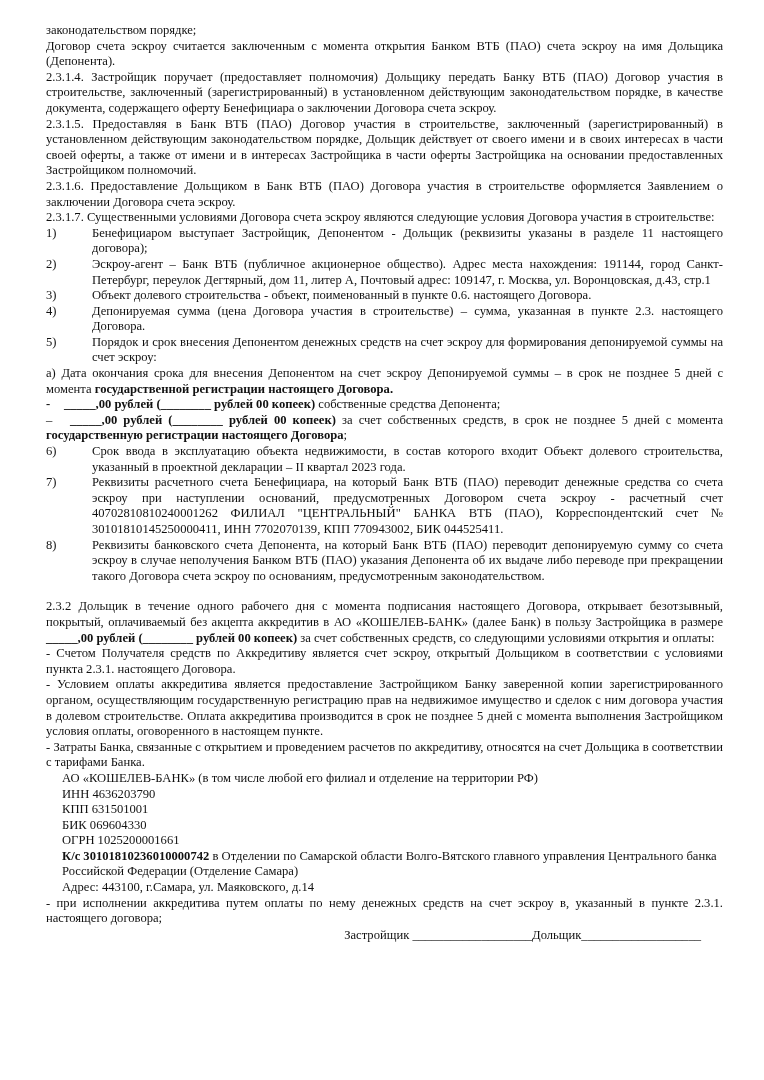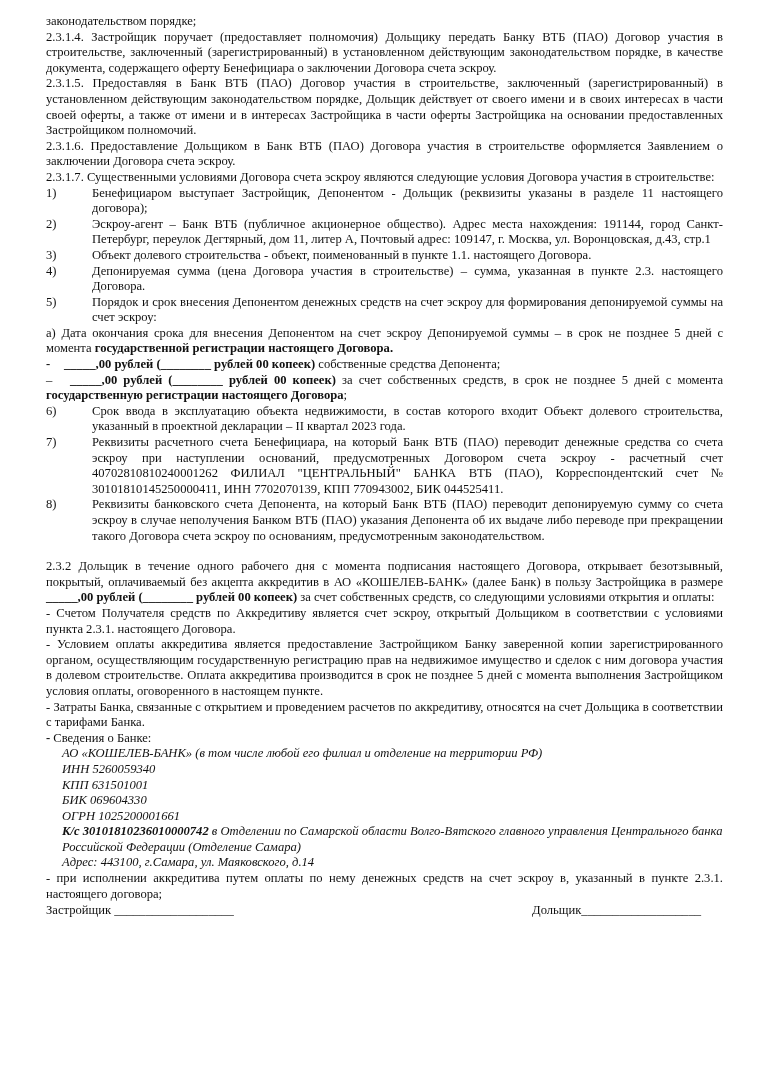--- a/index.html
+++ b/index.html
@@ -1,53 +1,54 @@
 <!DOCTYPE html>
 <html><head>
 <meta charset="utf-8">
 <style>
   html, body { margin: 0; padding: 0; background: #ffffff; }
   body {
     width: 764px; height: 1080px; overflow: hidden; position: relative;
     font-family: "Liberation Serif", "DejaVu Serif", serif;
     color: #111; font-size: 12.6px; line-height: 15.6px;
   }
-  .page { position: absolute; left: 46px; top: 14px; width: 677px; }
+  .page { position: absolute; left: 46px; top: 23px; width: 677px; }
   p { margin: 0; text-align: justify; }
   .li { display: flex; }
   .li .num { flex: 0 0 46px; }
   .li .txt { flex: 1; text-align: justify; }
   .dash { display: inline-block; width: 18px; }
-  .bank { padding-left: 16px; font-style: italic; }
+  .bank { padding-left: 16px; }
   .gap { height: 15px; }
-  .sig { display: flex; justify-content: space-between; margin-top: 1px; padding-right: 22px; }
+  .sig { display: flex; justify-content: flex-end; margin-top: 1px; padding-right: 22px; }
   b { font-weight: bold; }
 </style>
 </head>
 <body>
 
 <div class="page">
   <p>законодательством порядке;</p>
+  <p>Договор счета эскроу считается заключенным с момента открытия Банком ВТБ (ПАО) счета эскроу на имя Дольщика (Депонента).</p>
   <p>2.3.1.4. Застройщик поручает (предоставляет полномочия) Дольщику передать Банку ВТБ (ПАО) Договор участия в строительстве, заключенный (зарегистрированный) в установленном действующим законодательством порядке, в качестве документа, содержащего оферту Бенефициара о заключении Договора счета эскроу.</p>
   <p>2.3.1.5. Предоставляя в Банк ВТБ (ПАО) Договор участия в строительстве, заключенный (зарегистрированный) в установленном действующим законодательством порядке, Дольщик действует от своего имени и в своих интересах в части своей оферты, а также от имени и в интересах Застройщика в части оферты Застройщика на основании предоставленных Застройщиком полномочий.</p>
   <p>2.3.1.6. Предоставление Дольщиком в Банк ВТБ (ПАО) Договора участия в строительстве оформляется Заявлением о заключении Договора счета эскроу.</p>
   <p>2.3.1.7. Существенными условиями Договора счета эскроу являются следующие условия Договора участия в строительстве:</p>
 
   <div>
     <div class="li">
         <span class="num">1)</span>
         <span class="txt">Бенефициаром выступает Застройщик, Депонентом - Дольщик (реквизиты указаны в разделе 11 настоящего договора);</span>
       </div>
     <div class="li">
         <span class="num">2)</span>
         <span class="txt">Эскроу-агент – Банк ВТБ (публичное акционерное общество). Адрес места нахождения: 191144, город Санкт-Петербург, переулок Дегтярный, дом 11, литер А, Почтовый адрес: 109147, г. Москва, ул. Воронцовская, д.43, стр.1</span>
       </div>
     <div class="li">
         <span class="num">3)</span>
-        <span class="txt">Объект долевого строительства  - объект, поименованный в пункте 1.1. настоящего Договора.</span>
+        <span class="txt">Объект долевого строительства  - объект, поименованный в пункте 0.6. настоящего Договора.</span>
       </div>
     <div class="li">
         <span class="num">4)</span>
         <span class="txt">Депонируемая сумма (цена Договора участия в строительстве) – сумма, указанная  в пункте 2.3. настоящего Договора.</span>
       </div>
     <div class="li">
         <span class="num">5)</span>
         <span class="txt">Порядок и срок внесения Депонентом денежных средств на счет эскроу для формирования депонируемой суммы на счет эскроу:</span>
       </div>
   </div>
@@ -70,25 +71,24 @@
         <span class="txt">Реквизиты банковского счета Депонента, на который Банк ВТБ (ПАО) переводит депонируемую сумму со счета эскроу в случае неполучения Банком ВТБ (ПАО) указания Депонента об их выдаче либо переводе при прекращении такого Договора счета эскроу по основаниям, предусмотренным законодательством.</span>
       </div>
   </div>
 
   <div class="gap"></div>
 
   <p><span>2.3.2 Дольщик  в течение одного рабочего дня с момента подписания настоящего Договора, открывает безотзывный, покрытый, оплачиваемый без акцепта аккредитив в АО «КОШЕЛЕВ-БАНК» (далее Банк) в пользу Застройщика в размере </span><b>_____,00 рублей (________ рублей 00 копеек)</b><span> за счет собственных средств, со следующими условиями открытия и оплаты:</span></p>
   <p>- Счетом Получателя средств по Аккредитиву является счет эскроу, открытый Дольщиком в соответствии с условиями пункта 2.3.1. настоящего Договора.</p>
   <p>- Условием оплаты аккредитива является предоставление Застройщиком Банку заверенной копии зарегистрированного органом, осуществляющим государственную регистрацию прав на недвижимое имущество и сделок с ним договора участия в долевом строительстве. Оплата аккредитива производится в срок  не позднее  5 дней с момента выполнения Застройщиком условия оплаты, оговоренного в настоящем пункте.</p>
   <p>- Затраты Банка, связанные с открытием и проведением расчетов по аккредитиву, относятся на счет Дольщика в соответствии с тарифами Банка.</p>
-  <p><b>-</b><span> Сведения о Банке:</span></p>
 
   <div class="bank">
     <div>АО «КОШЕЛЕВ-БАНК» (в том числе любой его филиал и отделение на территории РФ)</div>
-    <div>ИНН 5260059340</div>
+    <div>ИНН 4636203790</div>
     <div>КПП 631501001</div>
     <div>БИК 069604330</div>
     <div>ОГРН 1025200001661</div>
     <div><b>К/с 30101810236010000742</b><span> в Отделении по Самарской области Волго-Вятского главного управления Центрального банка Российской Федерации (Отделение Самара)</span></div>
     <div>Адрес: 443100, г.Самара, ул. Маяковского, д.14</div>
   </div>
 
   <p>- при исполнении аккредитива путем оплаты по нему денежных средств на счет эскроу в, указанный в пункте 2.3.1. настоящего договора;</p>
 
   <div class="sig">

